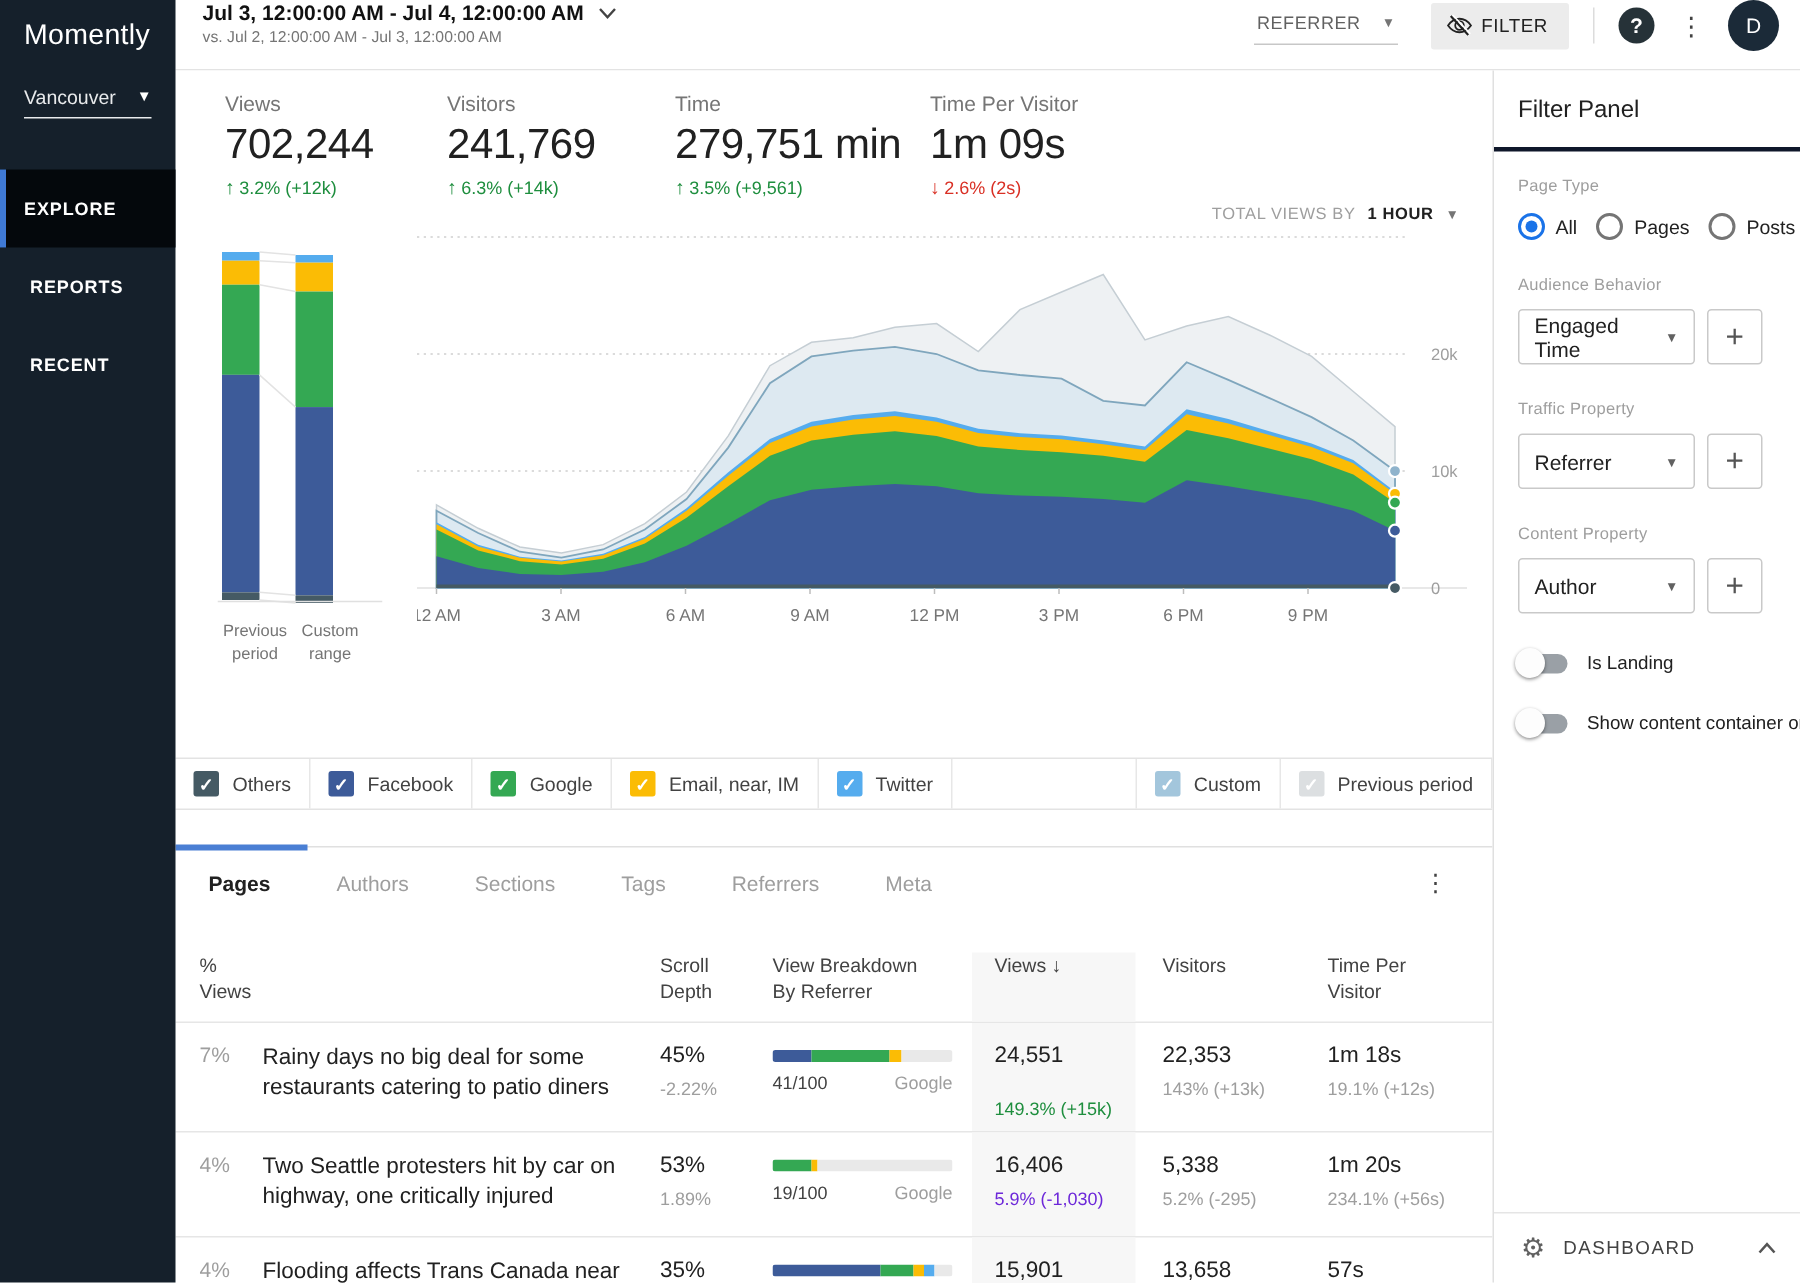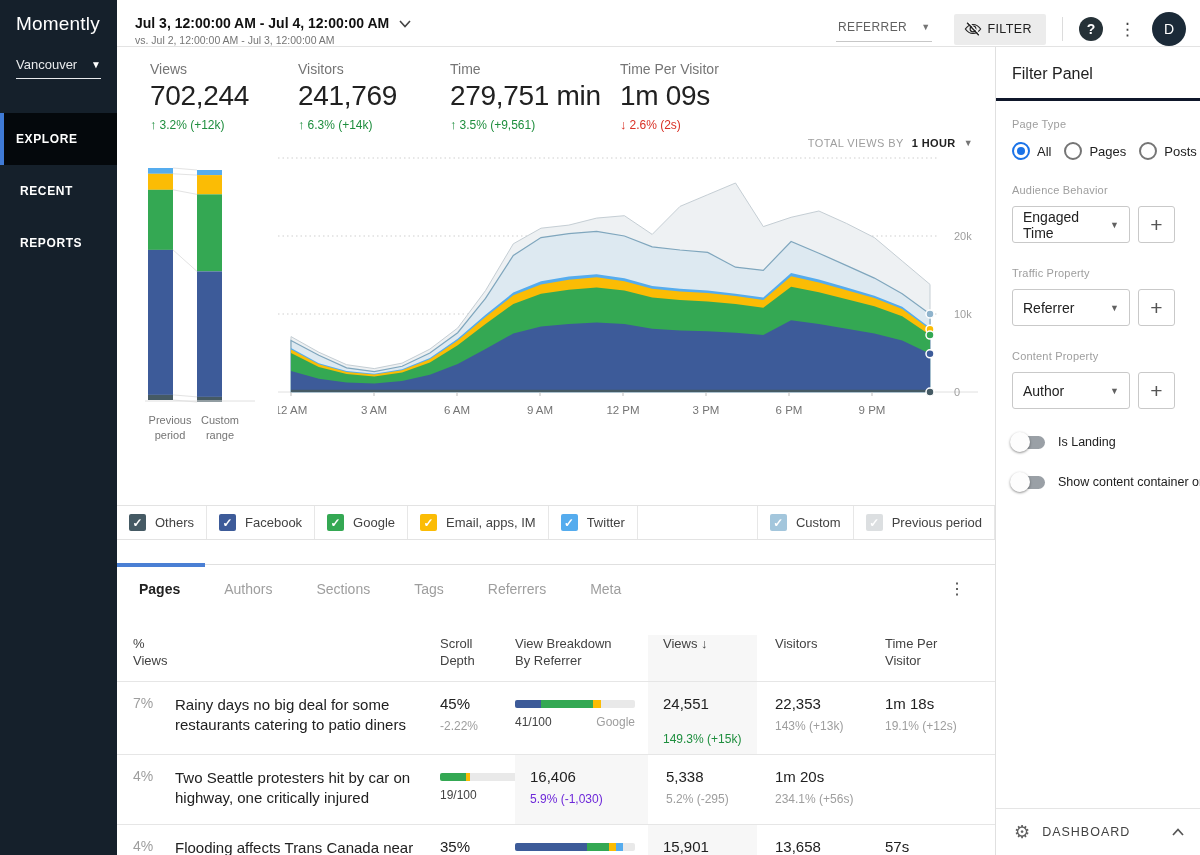--- a/index.html
+++ b/index.html
@@ -12,21 +12,21 @@
   .site-select { margin:22px 16px 0 16px; padding-bottom:6px; border-bottom:1px solid #e8eaec;
     color:#e8eaec; font-size:13px; display:flex; align-items:center; justify-content:space-between; cursor:pointer; }
   .site-caret { color:#fff; font-size:10px; }
   .nav { margin-top:34px; }
   .nav-item { height:52px; display:flex; align-items:center; padding-left:16px; color:#fff;
     font-size:12px; font-weight:700; letter-spacing:.6px; cursor:pointer; border-left:4px solid transparent; }
   .nav-item.active { background:#04080c; border-left-color:#3f7ad6; padding-left:12px; }
 
   
   .topbar { position:absolute; left:117px; right:0; top:0; height:47px; background:#fff;
-    border-bottom:1px solid #e3e3e3; display:flex; align-items:flex-end; }
+    border-bottom:1px solid #e3e3e3; display:flex; align-items:flex-start; }
   .date-block { margin-left:18px; cursor:pointer; }
   .date-main { font-size:14px; font-weight:700; color:#111; display:flex; align-items:center; gap:10px; }
   .date-main svg { margin-top:1px; }
   .date-compare { font-size:10.5px; color:#757575; margin-top:3px; }
   .topbar-right { margin-left:auto; display:flex; align-items:center; }
   .referrer-ctl { font-size:12px; color:#616161; letter-spacing:.4px; border-bottom:1px solid #c7c7c7;
     padding:4px 2px 7px 2px; display:flex; align-items:center; gap:14px; cursor:pointer; margin-right:22px; }
   .referrer-ctl .caret { color:#757575; font-size:9px; }
   .filter-btn { background:#ececec; border:none; height:31px; padding:0 14px 0 10px; border-radius:2px;
     font-size:12.5px; letter-spacing:.4px; color:#212121; display:flex; align-items:center; gap:5px;
@@ -134,22 +134,22 @@
 <body>
 
 <div class="sidebar">
   <div class="logo">Momently</div>
   <div class="site-select">
     <span>Vancouver</span>
     <span class="site-caret">▼</span>
   </div>
   <div class="nav" id="nav">
       <div class="nav-item active">EXPLORE</div>
+      <div class="nav-item">REPORTS</div>
       <div class="nav-item">RECENT</div>
-      <div class="nav-item">REPORTS</div>
     </div>
 </div>
 
 <div class="topbar">
   <div class="date-block">
     <div class="date-main">
       <span>Jul 3, 12:00:00 AM - Jul 4, 12:00:00 AM</span>
       <svg width="12" height="8" viewBox="0 0 12 8">
         <polyline points="1,1 6,6.5 11,1" fill="none" stroke="#444" stroke-width="1.6"></polyline>
         </svg>
@@ -299,21 +299,21 @@
     <span class="lg-lbl">Facebook</span>
   </div>
 
   <div class="lg-cell">
     <span class="lg-box" style="background: rgb(52, 168, 83);">✓</span>
     <span class="lg-lbl">Google</span>
   </div>
 
   <div class="lg-cell">
     <span class="lg-box" style="background: rgb(251, 188, 5);">✓</span>
-    <span class="lg-lbl">Email, apps, IM</span>
+    <span class="lg-lbl">Email, near, IM</span>
   </div>
 
   <div class="lg-cell">
     <span class="lg-box" style="background: rgb(85, 172, 238);">✓</span>
     <span class="lg-lbl">Twitter</span>
   </div>
 <div class="lg-spacer"></div>
   <div class="lg-cell">
     <span class="lg-box" style="background: rgb(163, 198, 220);">✓</span>
     <span class="lg-lbl">Custom</span>
@@ -381,20 +381,24 @@
     </div>
     <div class="c-time">
       <div class="c-val t-val">1m 18s</div>
             <div class="c-sub t-sub">19.1% (+12s)</div>
     </div>
   </div>
 
   <div class="grid-row trow">
     <div class="c-pct">4%</div>
     <div class="c-title">Two Seattle protesters hit by car on highway, one critically injured</div>
+    <div>
+      <div class="c-val sd-val">53%</div>
+            <div class="c-sub sd-sub">1.89%</div>
+    </div>
     <div>
       <div class="bk-bar">
               <span style="width: 22%; background: rgb(52, 168, 83);"></span>
               <span style="width: 3%; background: rgb(251, 188, 5);"></span>
               <span style="width: 75%; background: rgb(233, 233, 233);"></span>
             </div>
       <div class="bk-info">
         <span class="bk-score">19/100</span>
         <span class="bk-ref">Google</span>
       </div>

